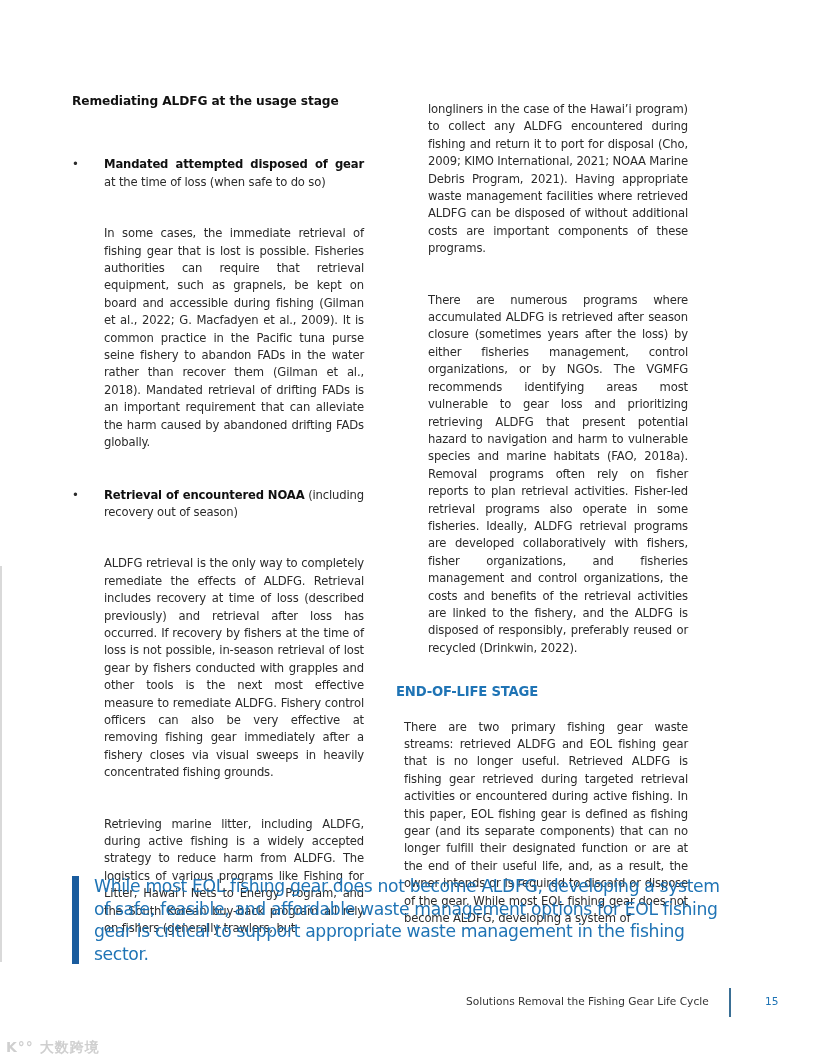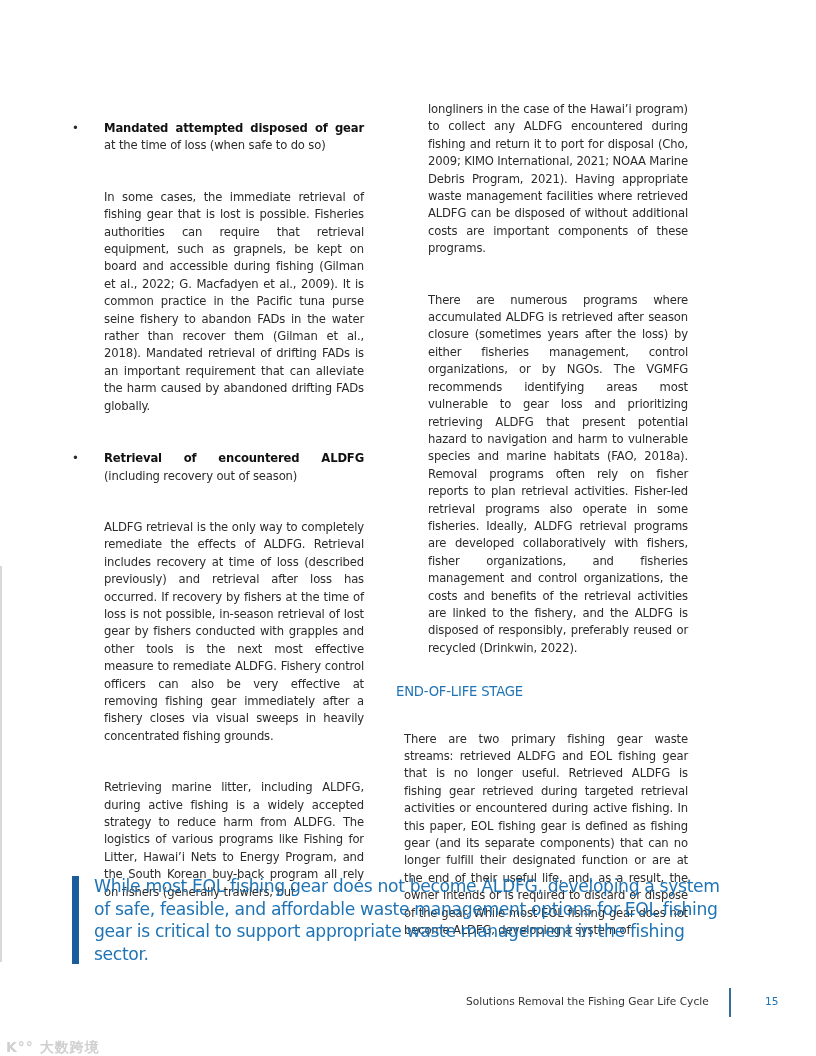--- a/index.html
+++ b/index.html
@@ -7,21 +7,21 @@
            font-family: "DejaVu Sans", sans-serif; color: #2b2b2b; }
     .page { position: absolute; inset: 0; }
     .edge-line { position: absolute; left: 0; top: 566px; width: 2px; height: 396px; background: #d9d9d9; }
 
     .col { position: absolute; font-size: 11.6px; line-height: 17.4px; letter-spacing: -0.15px; }
     .col-left { left: 72px; top: 93px; width: 300px; }
     .col-right { left: 396px; top: 93px; width: 300px; }
 
     .p { text-align: justify; margin: 8px; }
     .sub-heading { font-weight: bold; font-size: 12.2px; color: #111; margin: 0 0 19px 0; letter-spacing: -0.1px; }
-    .section-heading { font-weight: normal; font-size: 13.2px; color: #1f74b5; margin: 0 0 30px 0; letter-spacing: -0.2px; }
+    .section-heading { font-weight: bold; font-size: 13.2px; color: #1f74b5; margin: 0 0 18px 0; letter-spacing: -0.2px; }
 
     .bullet { position: relative; padding-left: 24px; margin: 0; }
     .bullet-dot { position: absolute; left: 0; top: 0; width: 12px; }
     .bullet-title { font-weight: bold; color: #111; }
     .indented { padding-left: 24px; }
 
     .gap-18 { height: 18px; }
     .gap-19 { height: 19px; }
 
     .pull-quote { position: absolute; left: 72px; top: 876px; width: 650px; }
@@ -34,35 +34,36 @@
 
     .watermark { position: absolute; left: 6px; top: 1029px; font-size: 14px; color: #cfcfcf; letter-spacing: 1px; font-weight: bold; margin-top: 10px; }
   </style>
 </head>
 <body>
 
 <div class="page">
   <div class="edge-line"></div>
 
   <div class="col col-left">
+    <p class="sub-heading">Remediating ALDFG at the usage stage</p>
     <div class="gap-19"></div>
 
     <div class="bullet">
       <span class="bullet-dot">•</span>
       <p class="p"><span class="bullet-title">Mandated attempted disposed of gear</span><span> at the time of loss (when safe to do so)</span></p>
     </div>
     <div class="gap-18"></div>
     <div class="indented">
       <p class="p">In some cases, the immediate retrieval of fishing gear that is lost is possible. Fisheries authorities can require that retrieval equipment, such as grapnels, be kept on board and accessible during fishing (Gilman et al., 2022; G. Macfadyen et al., 2009). It is common practice in the Pacific tuna purse seine fishery to abandon FADs in the water rather than recover them (Gilman et al., 2018). Mandated retrieval of drifting FADs is an important requirement that can alleviate the harm caused by abandoned drifting FADs globally.</p>
     </div>
     <div class="gap-19"></div>
 
     <div class="bullet">
       <span class="bullet-dot">•</span>
-      <p class="p"><span class="bullet-title">Retrieval of encountered ALDFG</span><span> (including recovery out of season)</span></p>
+      <p class="p"><span class="bullet-title">Retrieval of encountered NOAA</span><span> (including recovery out of season)</span></p>
     </div>
     <div class="gap-18"></div>
     <div class="indented">
       <p class="p">ALDFG retrieval is the only way to completely remediate the effects of ALDFG. Retrieval includes recovery at time of loss (described previously) and retrieval after loss has occurred. If recovery by fishers at the time of loss is not possible, in-season retrieval of lost gear by fishers conducted with grapples and other tools is the next most effective measure to remediate ALDFG. Fishery control officers can also be very effective at removing fishing gear immediately after a fishery closes via visual sweeps in heavily concentrated fishing grounds.</p>
       <div class="gap-18"></div>
       <p class="p">Retrieving marine litter, including ALDFG, during active fishing is a widely accepted strategy to reduce harm from ALDFG. The logistics of various programs like Fishing for Litter, Hawai’i Nets to Energy Program, and the South Korean buy-back program all rely on fishers (generally trawlers, but</p>
     </div>
   </div>
 
   <div class="col col-right">

